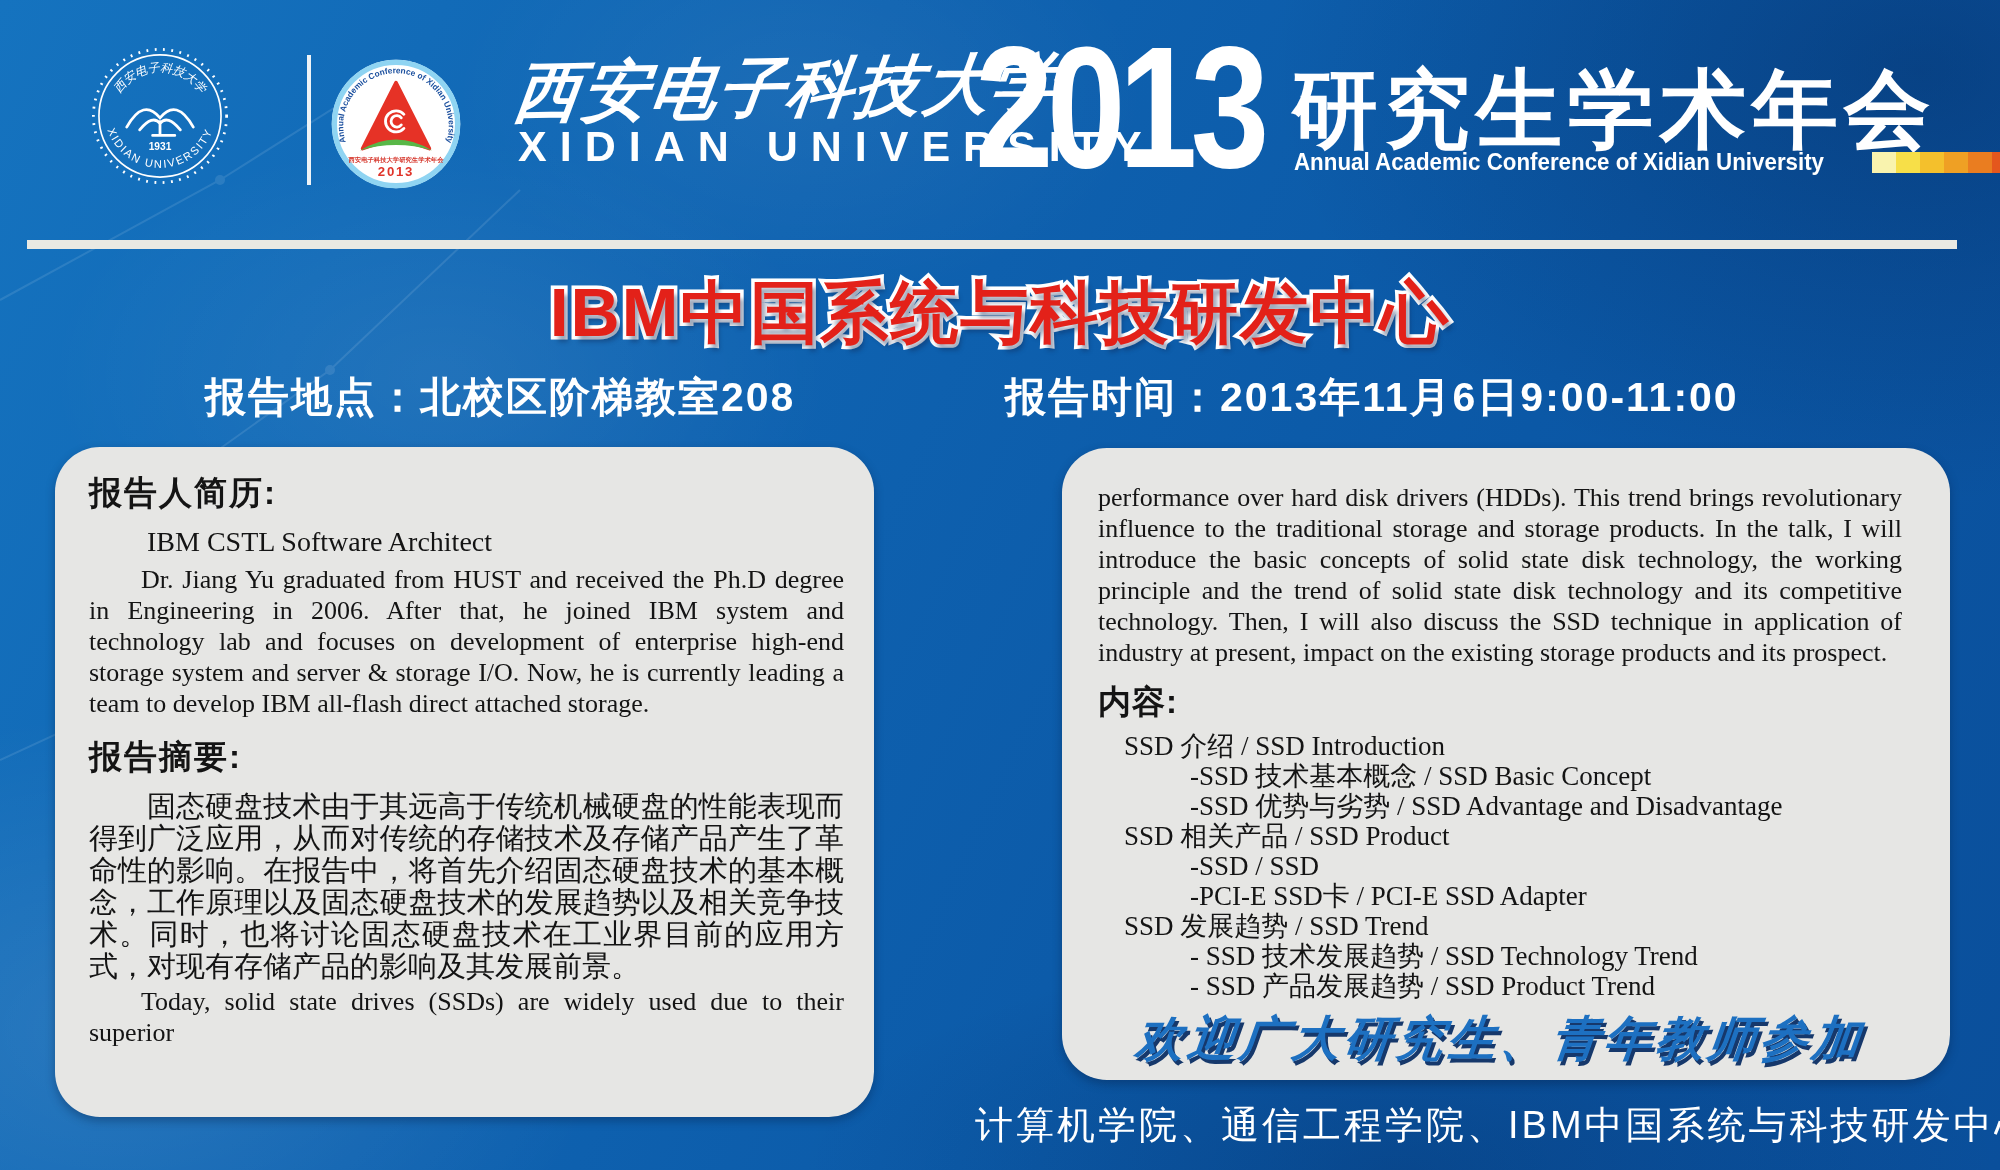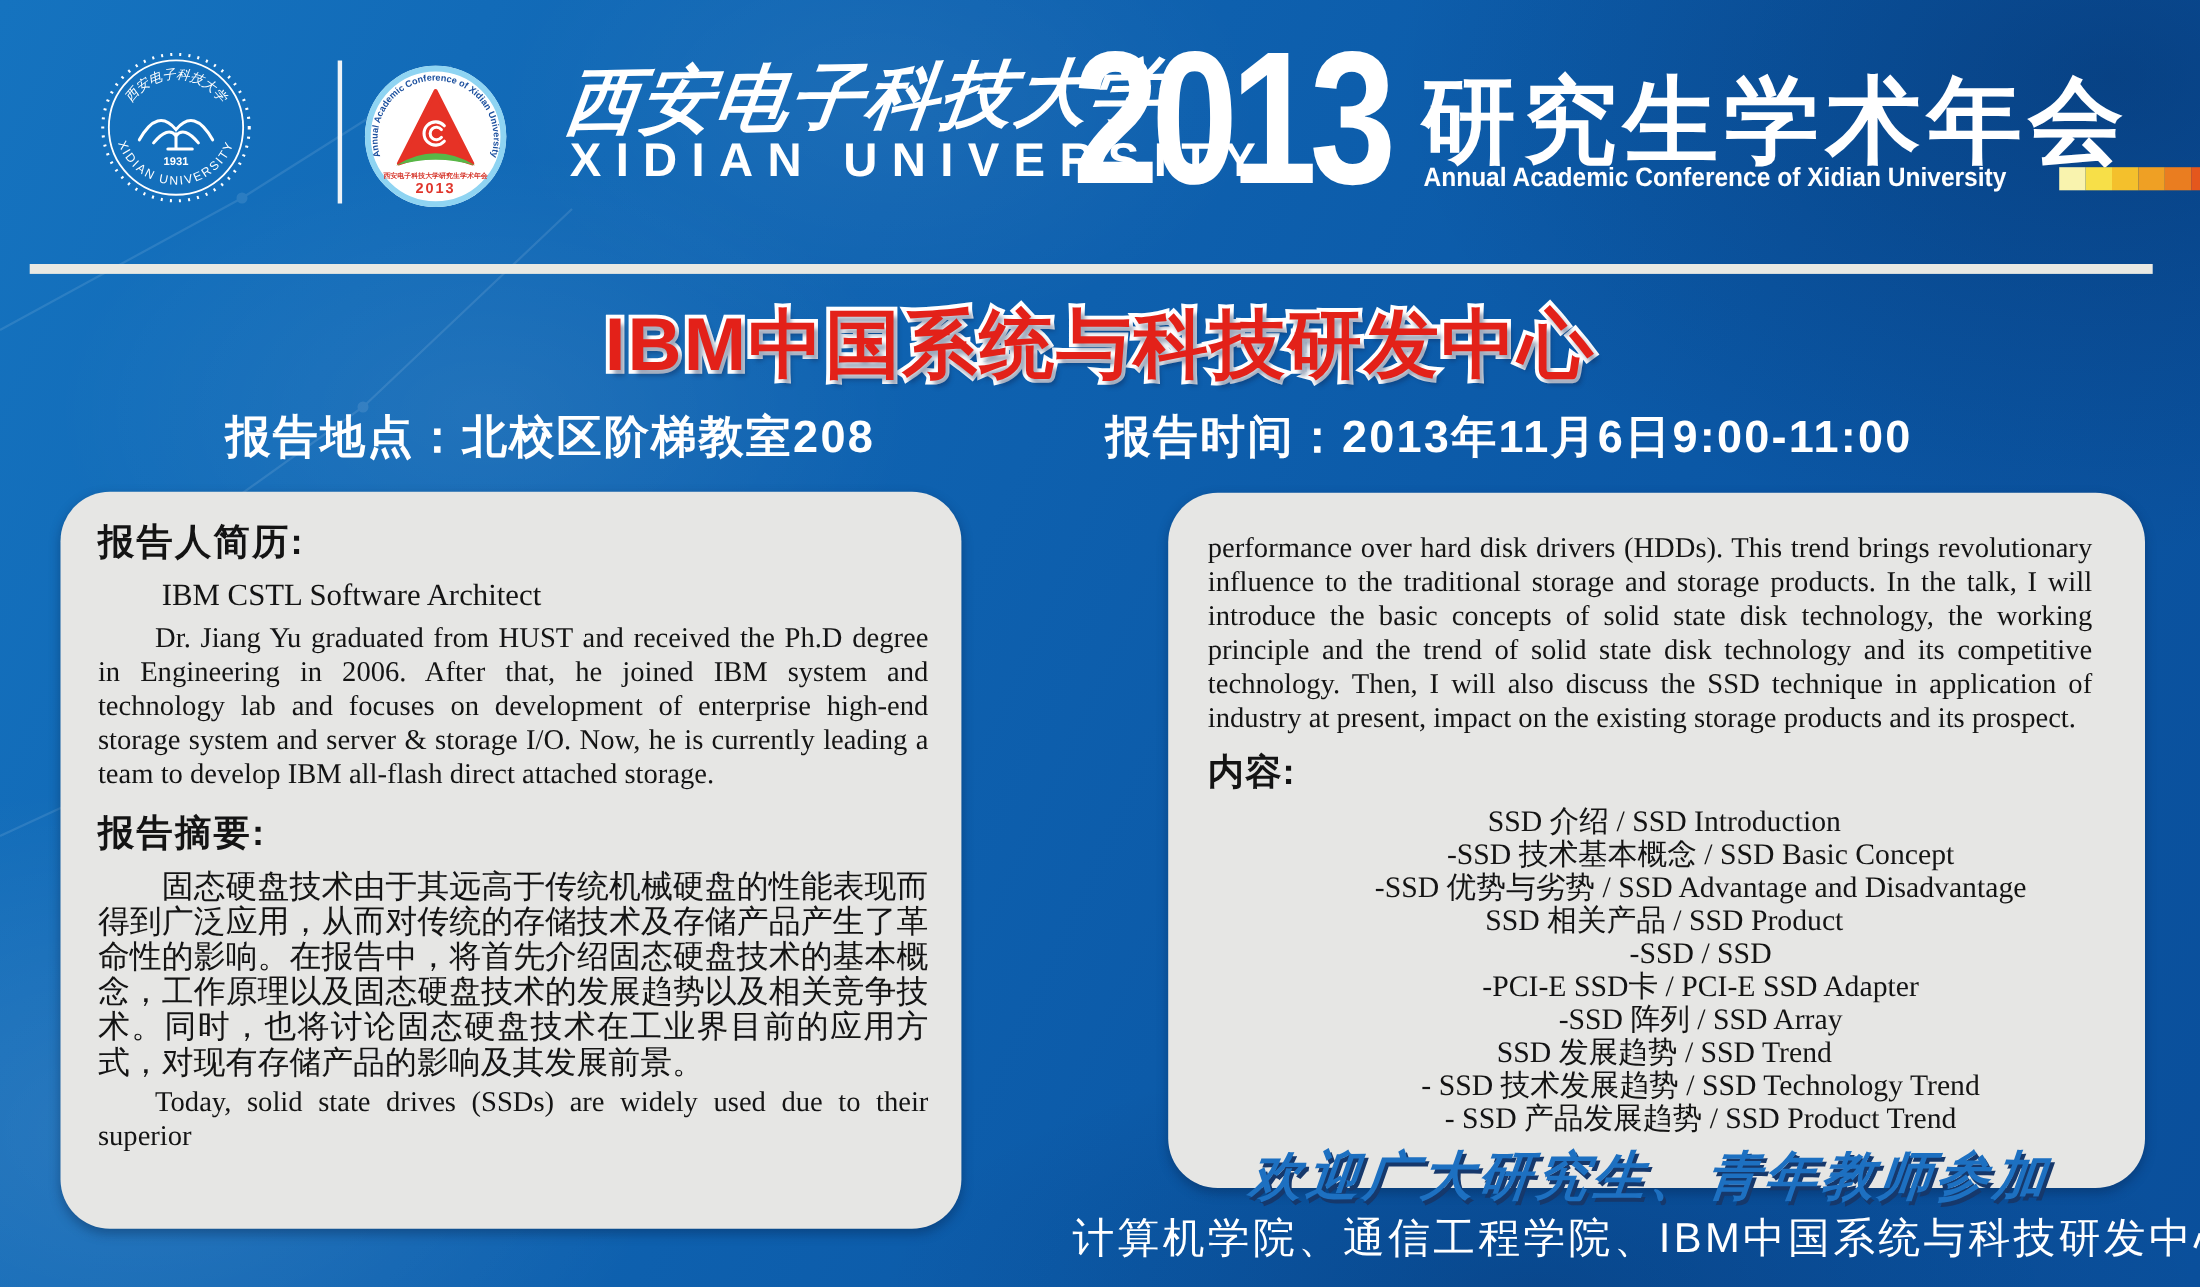--- a/index.html
+++ b/index.html
@@ -56,21 +56,21 @@
   .panel{position:absolute;background:#e6e6e4;border-radius:45px;box-shadow:0 4px 10px rgba(5,25,60,0.35);color:#141414;}
   .panel-left{left:55px;top:447px;width:819px;height:670px;padding:20px 30px 0 34px;box-sizing:border-box;}
   .panel-right{left:1062px;top:448px;width:888px;height:632px;padding:34px 48px 0 36px;box-sizing:border-box;}
   .sec-head{font-size:33px;font-weight:bold;font-family:"Liberation Sans",sans-serif;margin:4px 0 10px 0;letter-spacing:2px;}
   .p-cn{font-size:29px;line-height:32px;text-align:justify;text-indent:2em;margin:0 0 4px 0;font-family:"Liberation Serif",serif;}
   .p-en{font-size:26px;line-height:31px;text-align:justify;text-indent:2em;margin:2px 0 6px 0;font-family:"Liberation Serif",serif;}
   .p-en-noind{font-size:26px;line-height:31px;text-align:justify;text-indent:0;margin:0 0 4px 0;font-family:"Liberation Serif",serif;}
   .ibm-line{font-size:28px;font-family:"Liberation Serif",serif;margin:6px 0 6px 58px;}
   .abs-head{margin-top:16px;}
   .content-head{font-size:33px;font-weight:bold;margin:12px 0 6px 0;letter-spacing:1px;}
-  .content-item{font-family:"Liberation Serif",serif;font-size:27px;line-height:30px;white-space:nowrap;text-align:center;}
+  .content-item{font-family:"Liberation Serif",serif;font-size:27px;line-height:30px;white-space:nowrap;}
   .content-item.lvl1{padding-left:26px;}
   .content-item.lvl2{padding-left:92px;}
   .welcome{
     text-align:center;margin-top:6px;font-size:48px;font-weight:bold;font-style:italic;
     font-family:"DejaVu Serif",serif;color:#1d70c1;letter-spacing:4px;
     text-shadow:3px 4px 0 #16386b;transform:skewX(-6deg);white-space:nowrap;
   }
   
   .organizers{
     position:absolute;left:975px;top:1100px;color:#fff;font-size:38px;
@@ -168,21 +168,20 @@
   <div class="panel panel-right">
     <p class="p-en-noind">performance over hard disk drivers (HDDs). This trend brings revolutionary influence to the traditional storage and storage products. In the talk, I will introduce the basic concepts of solid state disk technology, the working principle and the trend of solid state disk technology and its competitive technology. Then, I will also discuss the SSD technique in application of industry at present, impact on the existing storage products and its prospect.</p>
     <div class="content-head">内容:</div>
     <div>
         <div class="content-item lvl1">SSD 介绍 / SSD Introduction</div>
         <div class="content-item lvl2">-SSD 技术基本概念 / SSD Basic Concept</div>
         <div class="content-item lvl2">-SSD 优势与劣势 / SSD Advantage and Disadvantage</div>
         <div class="content-item lvl1">SSD 相关产品 / SSD Product</div>
         <div class="content-item lvl2">-SSD / SSD</div>
         <div class="content-item lvl2">-PCI-E SSD卡 / PCI-E SSD Adapter</div>
-        <div class="content-item lvl2">-SSD 阵列 / SSD Array</div>
         <div class="content-item lvl1">SSD 发展趋势 / SSD Trend</div>
         <div class="content-item lvl2">- SSD 技术发展趋势 / SSD Technology Trend</div>
         <div class="content-item lvl2">- SSD 产品发展趋势 / SSD Product Trend</div>
       </div>
     <div class="welcome">欢迎广大研究生、青年教师参加</div>
   </div>
 
   <div class="organizers">计算机学院、通信工程学院、IBM中国系统与科技研发中心</div>
 
 </div>

